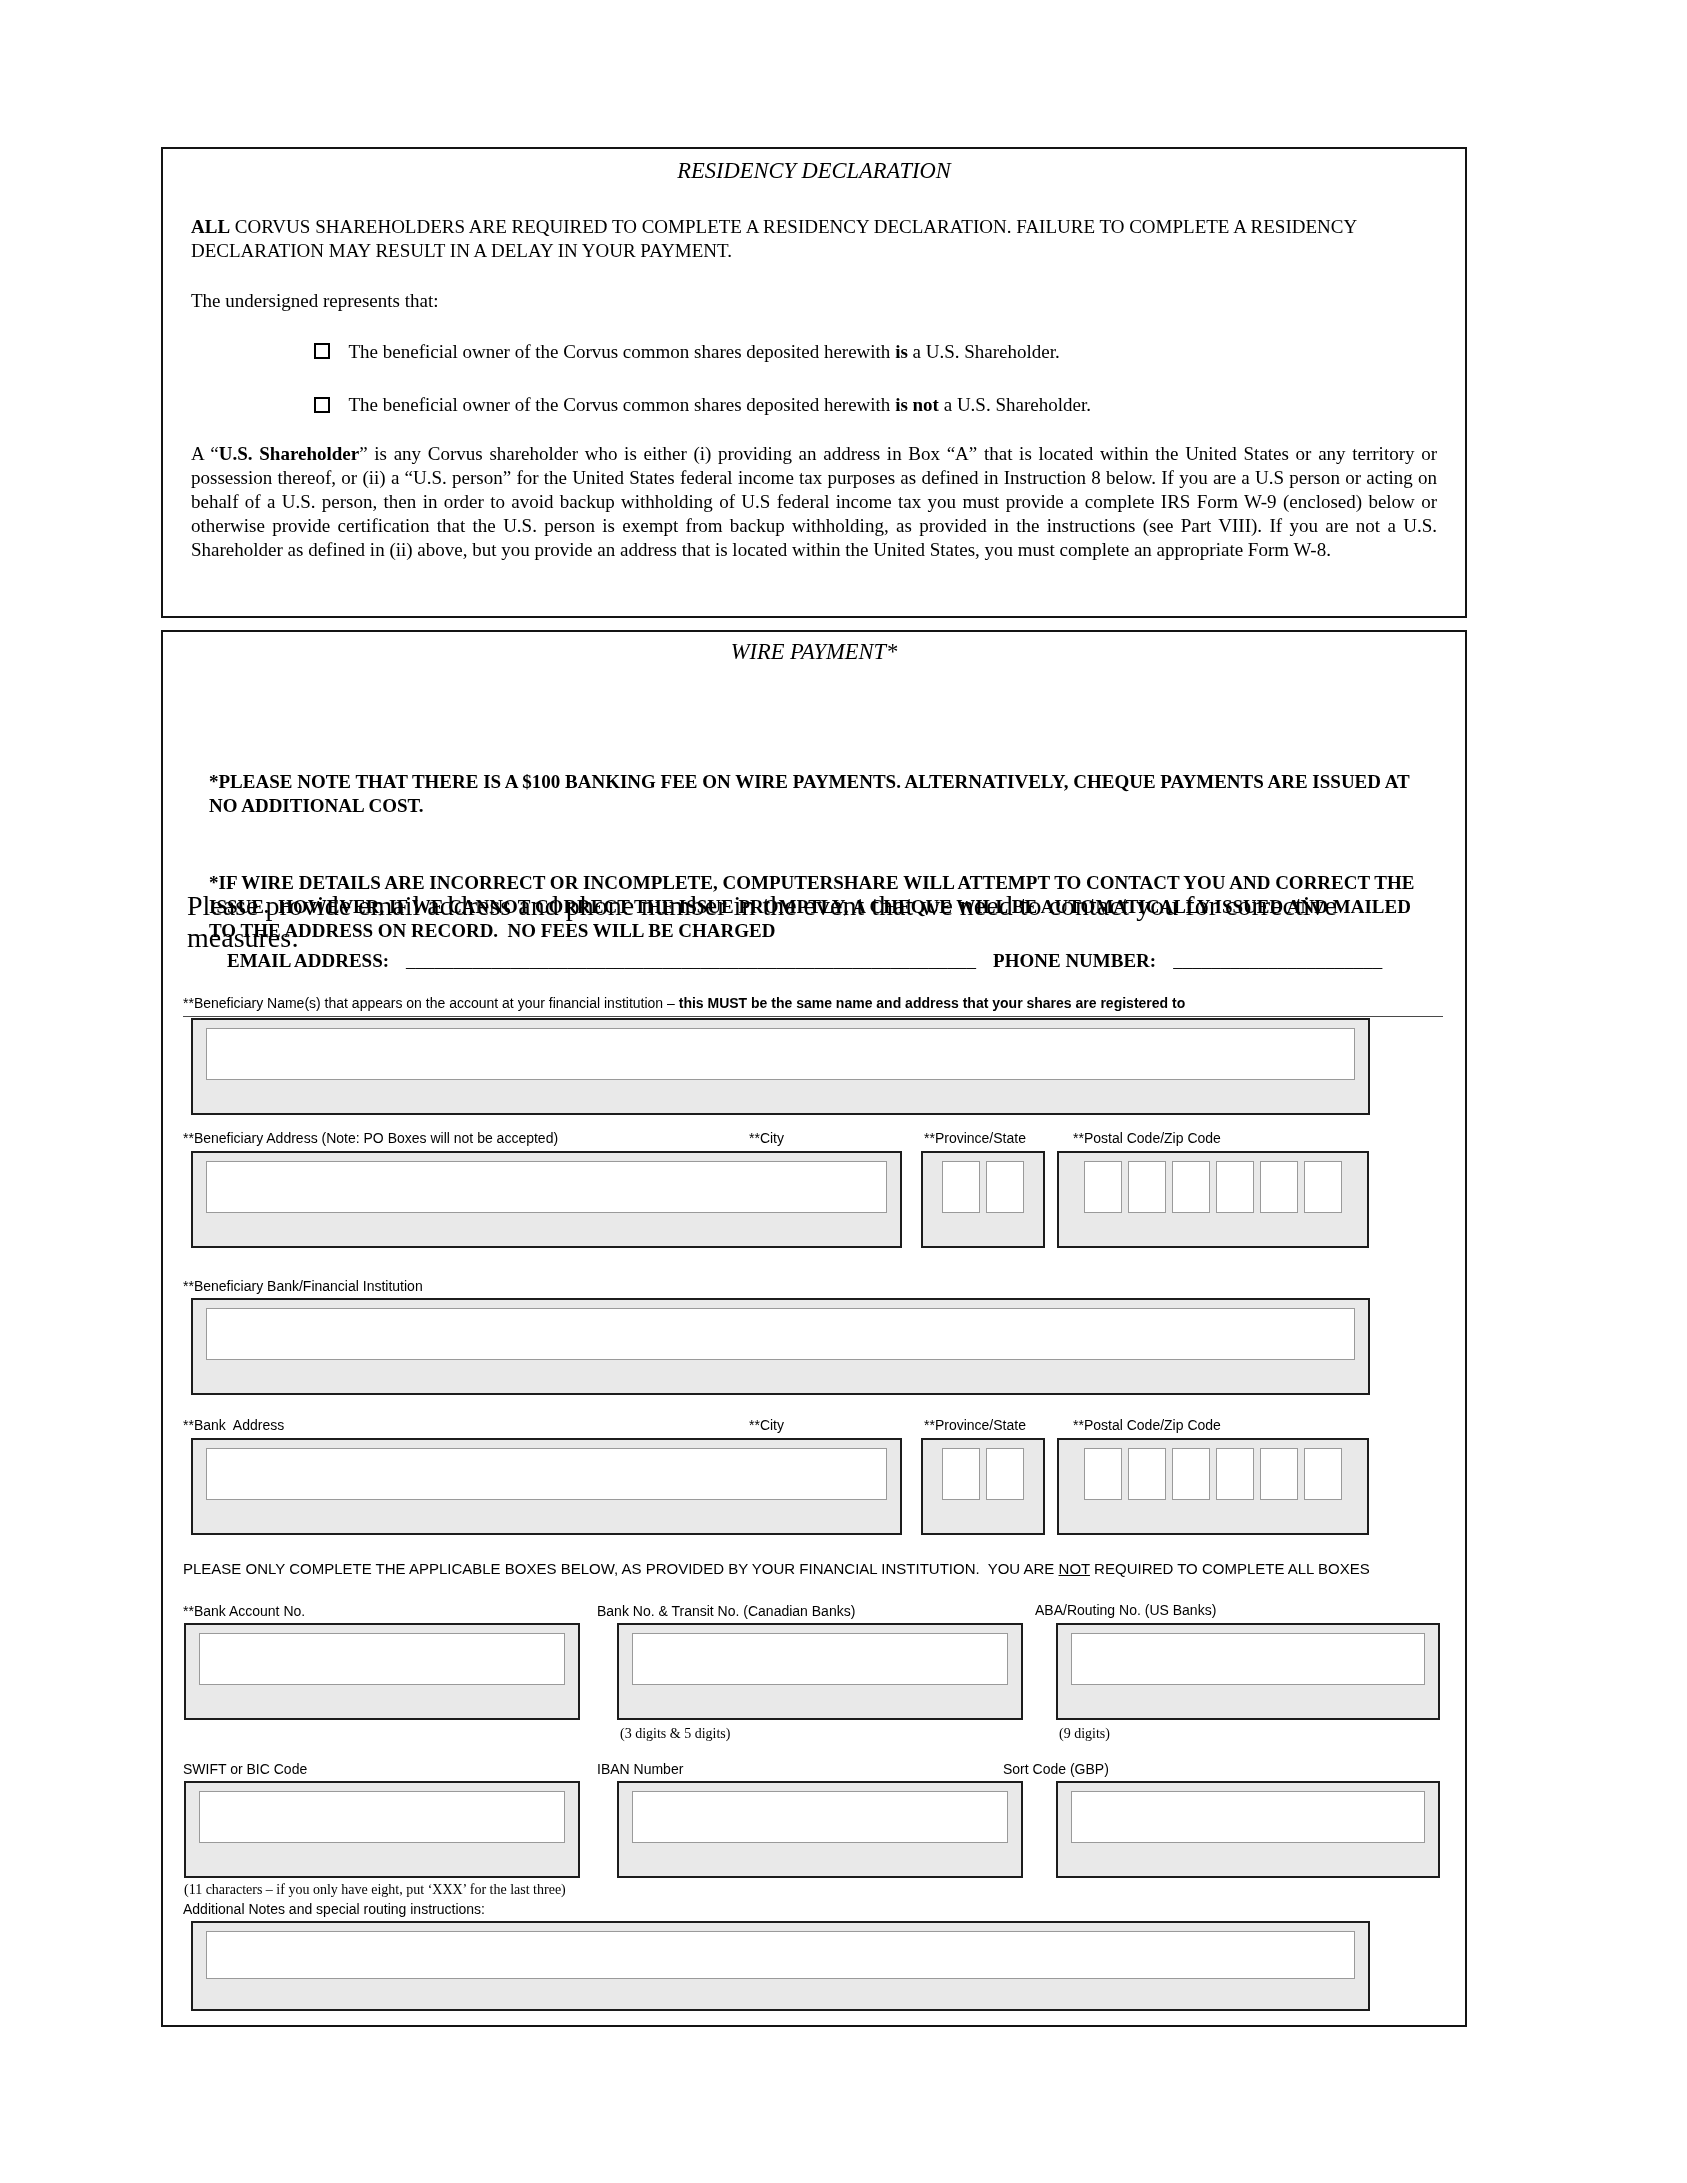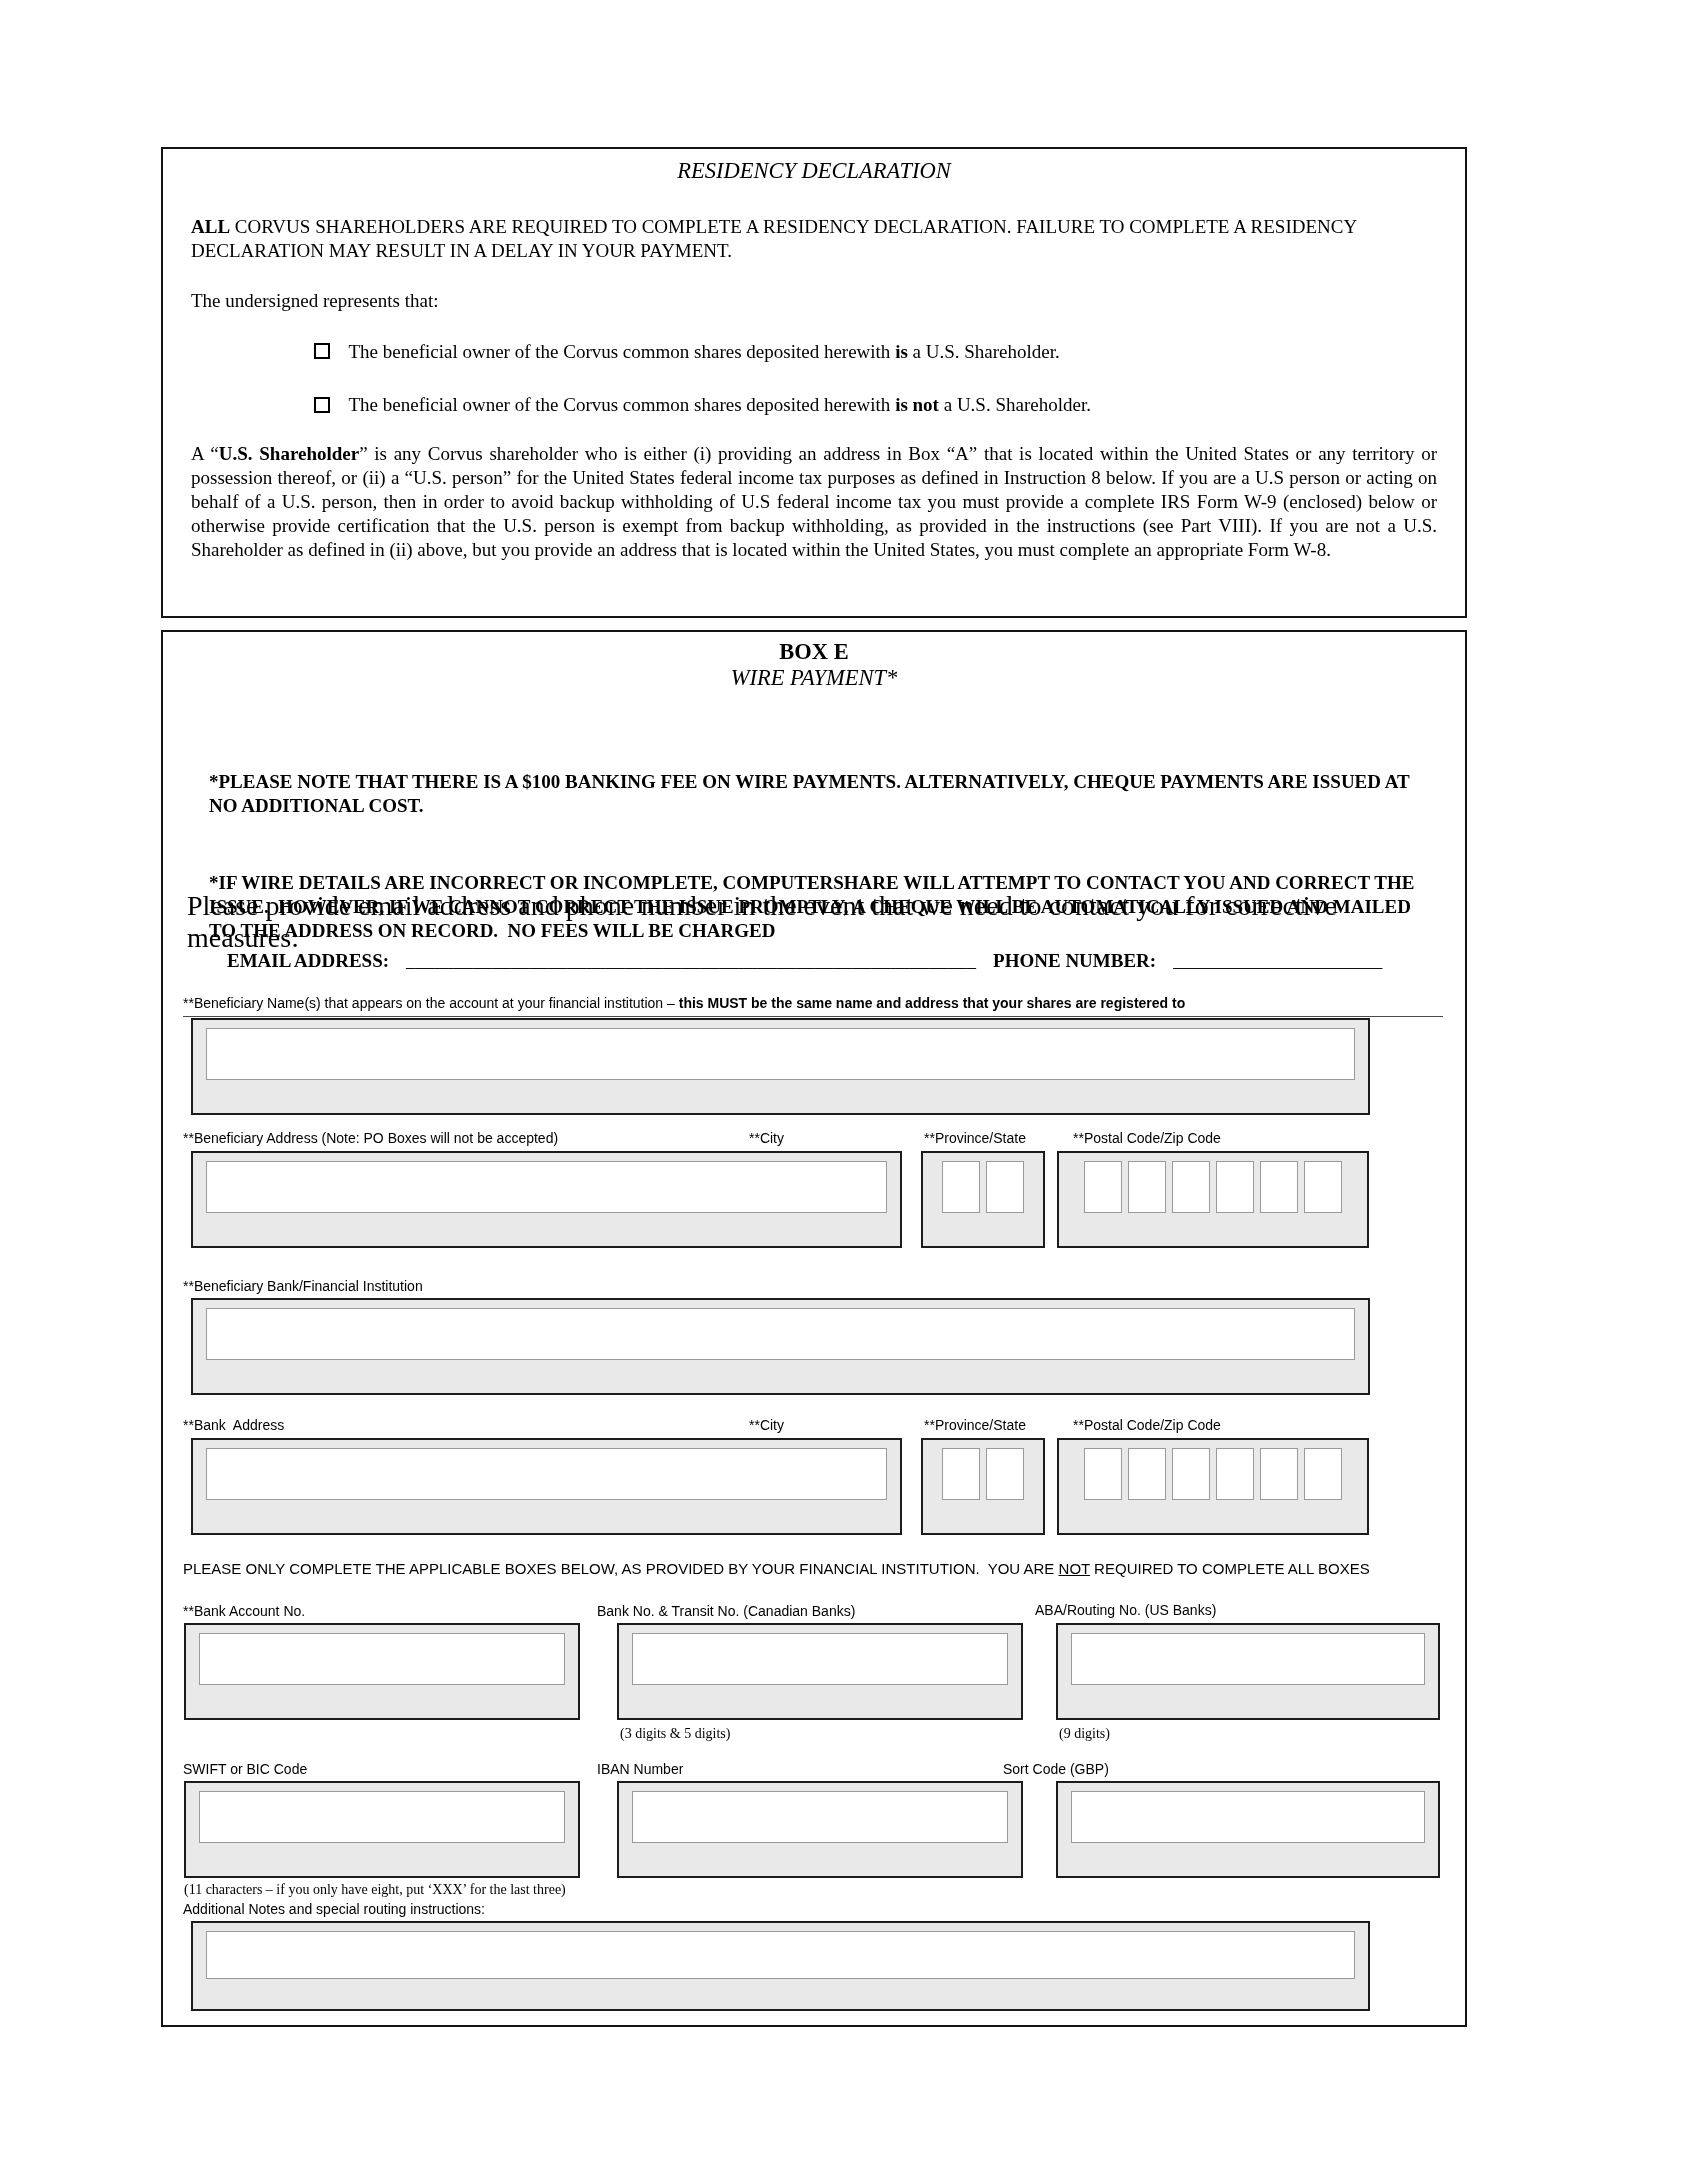--- a/index.html
+++ b/index.html
@@ -90,21 +90,20 @@
       <span class="body29"><span>The beneficial owner of the Corvus common shares deposited herewith </span><span class="bold">is not</span><span> a U.S. Shareholder.</span></span>
     </div>
 
     <p class="body29 d-def"><span>A “</span><span class="bold">U.S. Shareholder</span><span>” is any Corvus shareholder who is either (i) providing an address in Box “A” that is located within the United States or any territory or possession thereof, or (ii) a “U.S. person” for the United States federal income tax purposes as defined in Instruction 8 below. If you are a U.S person or acting on behalf of a U.S. person, then in order to avoid backup withholding of U.S federal income tax you must provide a complete IRS Form W-9 (enclosed) below or otherwise provide certification that the U.S. person is exempt from backup withholding, as provided in the instructions (see Part VIII). If you are not a U.S. Shareholder as defined in (ii) above, but you provide an address that is located within the United States, you must complete an appropriate Form W-8.</span></p>
   </section>
 
   <section class="boxe">
     <div class="e-in">
 
       <div class="e-titles">
-        <div class="t-title">BOX E</div>
         <div class="t-sub">WIRE PAYMENT*</div>
       </div>
 
       <div class="e-notice">
         <p>*PLEASE NOTE THAT THERE IS A $100 BANKING FEE ON WIRE PAYMENTS. ALTERNATIVELY, CHEQUE PAYMENTS ARE ISSUED AT NO ADDITIONAL COST.</p>
         <p>*IF WIRE DETAILS ARE INCORRECT OR INCOMPLETE, COMPUTERSHARE WILL ATTEMPT TO CONTACT YOU AND CORRECT THE ISSUE.  HOWEVER, IF WE CANNOT CORRECT THE ISSUE PROMPTLY, A CHEQUE WILL BE AUTOMATICALLY ISSUED AND MAILED TO THE ADDRESS ON RECORD.  NO FEES WILL BE CHARGED</p>
       </div>
 
       <div class="e-contact">Please provide email address and phone number in the event that we need to contact you for corrective measures:</div>
 

